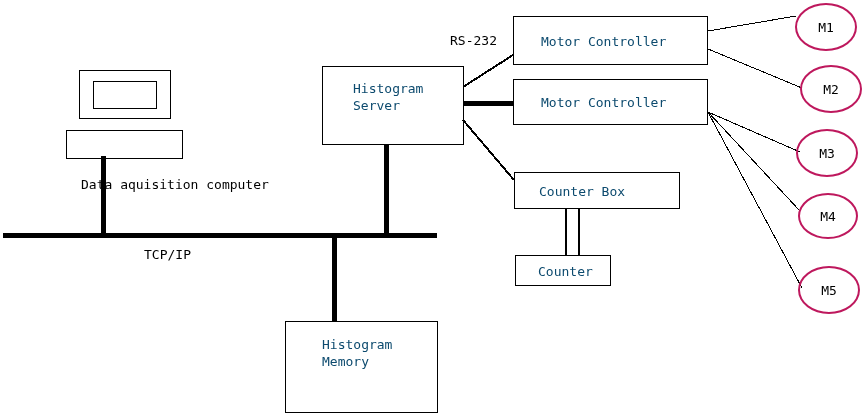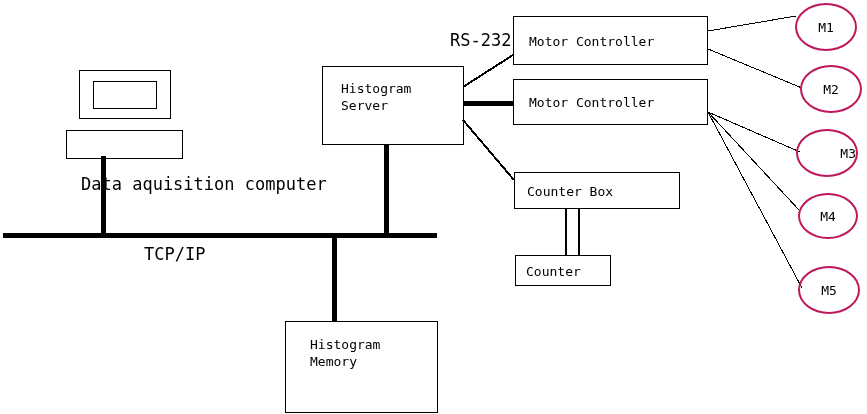--- a/index.html
+++ b/index.html
@@ -29,31 +29,32 @@
     background: transparent;
     color: #000000;
     font-family: "DejaVu Sans Mono", "Liberation Mono", monospace;
     font-size: 13px;
     line-height: 17px;
     white-space: pre;
   }
   .node-label {
     position: absolute;
     white-space: pre;
-    color: #000000;
+    color: #0c4a6e;
     font-family: "DejaVu Sans Mono", "Liberation Mono", monospace;
     font-size: 13px;
     line-height: 17px;
+    margin-left: 12px;
   }
   .free-label {
     position: absolute;
     white-space: pre;
     color: #000000;
     font-family: "DejaVu Sans Mono", "Liberation Mono", monospace;
-    font-size: 17px;
+    font-size: 13px;
     line-height: 17px;
     padding-left: 16px;
   }
   .ellipse-node {
     position: absolute;
     box-sizing: border-box;
     border: 2px solid #be185d;
     border-radius: 50%;
     background: transparent;
     display: flex;
@@ -103,21 +104,21 @@
       <div class="node" style="left: 514px; top: 172px; width: 166px; height: 37px;"><span class="node-label" style="left: 12px; top: 10px;">Counter Box</span></div>
       <div class="node" style="left: 515px; top: 255px; width: 96px; height: 31px;"><span class="node-label" style="left: 10px; top: 7px;">Counter</span></div>
       <div class="node" style="left: 285px; top: 321px; width: 153px; height: 92px;"><span class="node-label" style="left: 24px; top: 14px;">Histogram
 Memory</span></div>
       <div class="ellipse-node" style="left: 795px; top: 3px; width: 62px; height: 48px;">
         <span>M1</span>
       </div>
       <div class="ellipse-node" style="left: 800px; top: 65px; width: 62px; height: 48px;">
         <span>M2</span>
       </div>
-      <div class="ellipse-node" style="left: 796px; top: 129px; width: 62px; height: 48px; justify-content: flex-end;">
+      <div class="ellipse-node" style="left: 796px; top: 129px; width: 62px; height: 48px;">
         <span>M3</span>
       </div>
       <div class="ellipse-node" style="left: 798px; top: 193px; width: 60px; height: 46px; text-align: right;">
         <span>M4</span>
       </div>
       <div class="ellipse-node" style="left: 798px; top: 266px; width: 62px; height: 48px;">
         <span>M5</span>
       </div>
       <span class="free-label" style="left: 65px; top: 176px;">Data aquisition computer</span>
       <span class="free-label" style="left: 434px; top: 32px;">RS-232</span>

